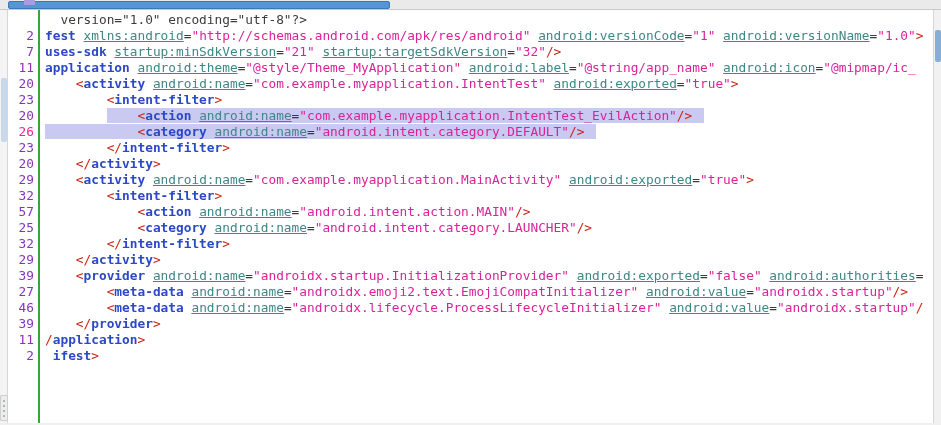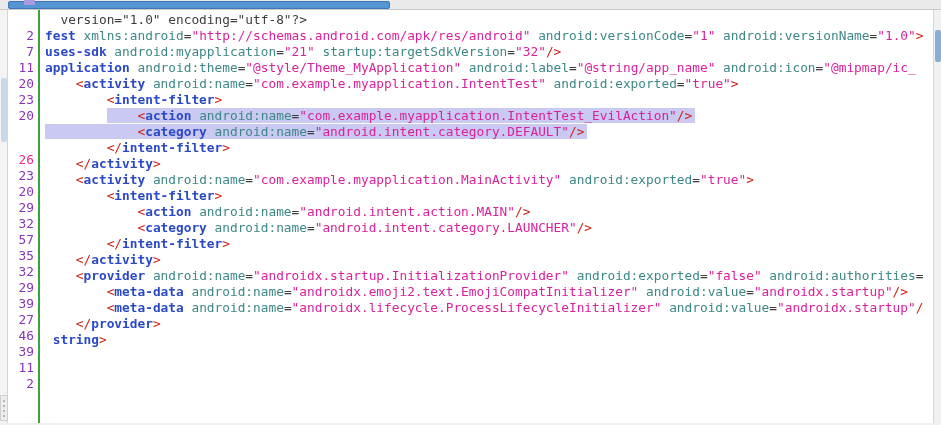--- a/index.html
+++ b/index.html
@@ -26,32 +26,32 @@
           background:#ededed; border:1px solid #cfcfcf; border-radius:1px;
           display:flex; flex-direction:column; align-items:center; justify-content:center; gap:3px; }
   .grip i { width:2px; height:2px; border-radius:50%; background:#98a2b0; display:block; }
 
   
   .editor { position:relative; flex:1 1 auto; display:flex; overflow:hidden;
             background:#fff; padding-top:2px; }
   .gutter { width:30px; flex:0 0 30px; text-align:right; padding-right:4px;
             font-size:12.8px; color:var(--c-lineno); }
   .gutter .grow { height:16px; line-height:16px; }
-  .gutter .grow.active { color:var(--c-lineno-active);margin-top:28px; }
+  .gutter .grow.active { color:var(--c-lineno-active); }
   .gutter-line { width:2px; flex:0 0 2px; background:var(--c-gutter-line);
                  margin-top:-2px; height:415px; }
   .code { flex:1 1 auto; overflow:hidden; padding-left:5px; font-size:12.8px; }
   .code .crow { height:16px; line-height:16px; white-space:pre; }
 
   .tk-p  { color:var(--c-plain); }
   .tk-t  { color:var(--c-tag); font-weight:bold; }
   .tk-b  { color:var(--c-bracket); }
-  .tk-a  { color:var(--c-attr); }
+  .tk-a  { color:var(--c-attr);text-decoration:underline; }
   .tk-v  { color:var(--c-value); }
-  .sel   { background:var(--c-selection); padding-right:3px; }
+  .sel   { background:var(--c-selection); padding-right:12px; }
 
   
   .vscroll-right { position:relative; width:8px; flex:0 0 8px; height:100%;
                    background:#f1f1f1; border-left:1px solid #d6d6d6; }
   .vthumb { position:absolute; top:20px; left:1px; width:6px; height:32px;
             background:#85afd9; border-radius:2px; }
 
   .bottom-strip { position:absolute; left:0; bottom:0; width:941px; height:2px;
                   background:#f0f0f0; }
 </style>
@@ -85,53 +85,54 @@
           <div class="grow">11</div>
           <div class="grow">20</div>
           <div class="grow">23</div>
           <div class="grow">20</div>
           <div class="grow active">26</div>
           <div class="grow">23</div>
           <div class="grow">20</div>
           <div class="grow">29</div>
           <div class="grow">32</div>
           <div class="grow">57</div>
-          <div class="grow">35</div>
+          <div class="grow">25</div>
           <div class="grow">32</div>
           <div class="grow">29</div>
           <div class="grow">39</div>
           <div class="grow">27</div>
           <div class="grow">46</div>
           <div class="grow">39</div>
           <div class="grow">11</div>
           <div class="grow">2</div>
         </div>
       <div class="gutter-line"></div>
       <div class="code">
           <div class="crow"><span class="tk-p">  </span><span class="tk-p">version="1.0" encoding="utf-8"?&gt;</span></div>
           <div class="crow"><span class="tk-p"></span><span class="tk-t">fest</span><span class="tk-p"> </span><span class="tk-a">xmlns:android</span><span class="tk-p">=</span><span class="tk-v">"http://schemas.android.com/apk/res/android"</span><span class="tk-p"> </span><span class="tk-a">android:versionCode</span><span class="tk-p">=</span><span class="tk-v">"1"</span><span class="tk-p"> </span><span class="tk-a">android:versionName</span><span class="tk-p">=</span><span class="tk-v">"1.0"</span><span class="tk-b">&gt;</span></div>
-          <div class="crow"><span class="tk-p"></span><span class="tk-t">uses-sdk</span><span class="tk-p"> </span><span class="tk-a">android:myapplication</span><span class="tk-p">=</span><span class="tk-v">"21"</span><span class="tk-p"> </span><span class="tk-a">startup:targetSdkVersion</span><span class="tk-p">=</span><span class="tk-v">"32"</span><span class="tk-b">/&gt;</span></div>
+          <div class="crow"><span class="tk-p"></span><span class="tk-t">uses-sdk</span><span class="tk-p"> </span><span class="tk-a">startup:minSdkVersion</span><span class="tk-p">=</span><span class="tk-v">"21"</span><span class="tk-p"> </span><span class="tk-a">startup:targetSdkVersion</span><span class="tk-p">=</span><span class="tk-v">"32"</span><span class="tk-b">/&gt;</span></div>
           <div class="crow"><span class="tk-p"></span><span class="tk-t">application</span><span class="tk-p"> </span><span class="tk-a">android:theme</span><span class="tk-p">=</span><span class="tk-v">"@style/Theme_MyApplication"</span><span class="tk-p"> </span><span class="tk-a">android:label</span><span class="tk-p">=</span><span class="tk-v">"@string/app_name"</span><span class="tk-p"> </span><span class="tk-a">android:icon</span><span class="tk-p">=</span><span class="tk-v">"@mipmap/ic_</span></div>
           <div class="crow"><span class="tk-p">    </span><span class="tk-b">&lt;</span><span class="tk-t">activity</span><span class="tk-p"> </span><span class="tk-a">android:name</span><span class="tk-p">=</span><span class="tk-v">"com.example.myapplication.IntentTest"</span><span class="tk-p"> </span><span class="tk-a">android:exported</span><span class="tk-p">=</span><span class="tk-v">"true"</span><span class="tk-b">&gt;</span></div>
           <div class="crow"><span class="tk-p">        </span><span class="tk-b">&lt;</span><span class="tk-t">intent-filter</span><span class="tk-b">&gt;</span></div>
           <div class="crow"><span class="tk-p">        </span><span class="sel"><span class="tk-p">    </span><span class="tk-b">&lt;</span><span class="tk-t">action</span><span class="tk-p"> </span><span class="tk-a">android:name</span><span class="tk-p">=</span><span class="tk-v">"com.example.myapplication.IntentTest_EvilAction"</span><span class="tk-b">/&gt;</span></span></div>
           <div class="crow"><span class="tk-p"></span><span class="sel"><span class="tk-p">            </span><span class="tk-b">&lt;</span><span class="tk-t">category</span><span class="tk-p"> </span><span class="tk-a">android:name</span><span class="tk-p">=</span><span class="tk-v">"android.intent.category.DEFAULT"</span><span class="tk-b">/&gt;</span></span></div>
           <div class="crow"><span class="tk-p">        </span><span class="tk-b">&lt;/</span><span class="tk-t">intent-filter</span><span class="tk-b">&gt;</span></div>
           <div class="crow"><span class="tk-p">    </span><span class="tk-b">&lt;/</span><span class="tk-t">activity</span><span class="tk-b">&gt;</span></div>
           <div class="crow"><span class="tk-p">    </span><span class="tk-b">&lt;</span><span class="tk-t">activity</span><span class="tk-p"> </span><span class="tk-a">android:name</span><span class="tk-p">=</span><span class="tk-v">"com.example.myapplication.MainActivity"</span><span class="tk-p"> </span><span class="tk-a">android:exported</span><span class="tk-p">=</span><span class="tk-v">"true"</span><span class="tk-b">&gt;</span></div>
           <div class="crow"><span class="tk-p">        </span><span class="tk-b">&lt;</span><span class="tk-t">intent-filter</span><span class="tk-b">&gt;</span></div>
           <div class="crow"><span class="tk-p">            </span><span class="tk-b">&lt;</span><span class="tk-t">action</span><span class="tk-p"> </span><span class="tk-a">android:name</span><span class="tk-p">=</span><span class="tk-v">"android.intent.action.MAIN"</span><span class="tk-b">/&gt;</span></div>
           <div class="crow"><span class="tk-p">            </span><span class="tk-b">&lt;</span><span class="tk-t">category</span><span class="tk-p"> </span><span class="tk-a">android:name</span><span class="tk-p">=</span><span class="tk-v">"android.intent.category.LAUNCHER"</span><span class="tk-b">/&gt;</span></div>
           <div class="crow"><span class="tk-p">        </span><span class="tk-b">&lt;/</span><span class="tk-t">intent-filter</span><span class="tk-b">&gt;</span></div>
           <div class="crow"><span class="tk-p">    </span><span class="tk-b">&lt;/</span><span class="tk-t">activity</span><span class="tk-b">&gt;</span></div>
           <div class="crow"><span class="tk-p">    </span><span class="tk-b">&lt;</span><span class="tk-t">provider</span><span class="tk-p"> </span><span class="tk-a">android:name</span><span class="tk-p">=</span><span class="tk-v">"androidx.startup.InitializationProvider"</span><span class="tk-p"> </span><span class="tk-a">android:exported</span><span class="tk-p">=</span><span class="tk-v">"false"</span><span class="tk-p"> </span><span class="tk-a">android:authorities</span><span class="tk-p">=</span></div>
           <div class="crow"><span class="tk-p">        </span><span class="tk-b">&lt;</span><span class="tk-t">meta-data</span><span class="tk-p"> </span><span class="tk-a">android:name</span><span class="tk-p">=</span><span class="tk-v">"androidx.emoji2.text.EmojiCompatInitializer"</span><span class="tk-p"> </span><span class="tk-a">android:value</span><span class="tk-p">=</span><span class="tk-v">"androidx.startup"</span><span class="tk-b">/&gt;</span></div>
           <div class="crow"><span class="tk-p">        </span><span class="tk-b">&lt;</span><span class="tk-t">meta-data</span><span class="tk-p"> </span><span class="tk-a">android:name</span><span class="tk-p">=</span><span class="tk-v">"androidx.lifecycle.ProcessLifecycleInitializer"</span><span class="tk-p"> </span><span class="tk-a">android:value</span><span class="tk-p">=</span><span class="tk-v">"androidx.startup"</span><span class="tk-b">/</span></div>
           <div class="crow"><span class="tk-p">    </span><span class="tk-b">&lt;/</span><span class="tk-t">provider</span><span class="tk-b">&gt;</span></div>
-          <div class="crow"><span class="tk-p"> </span><span class="tk-t">string</span><span class="tk-b">&gt;</span></div>
+          <div class="crow"><span class="tk-p"></span><span class="tk-b">/</span><span class="tk-t">application</span><span class="tk-b">&gt;</span></div>
+          <div class="crow"><span class="tk-p"> </span><span class="tk-t">ifest</span><span class="tk-b">&gt;</span></div>
         </div>
     </div>
 
     <div class="vscroll-right">
       <div class="vthumb"></div>
     </div>
 
   </div>
 
   <div class="bottom-strip"></div>

